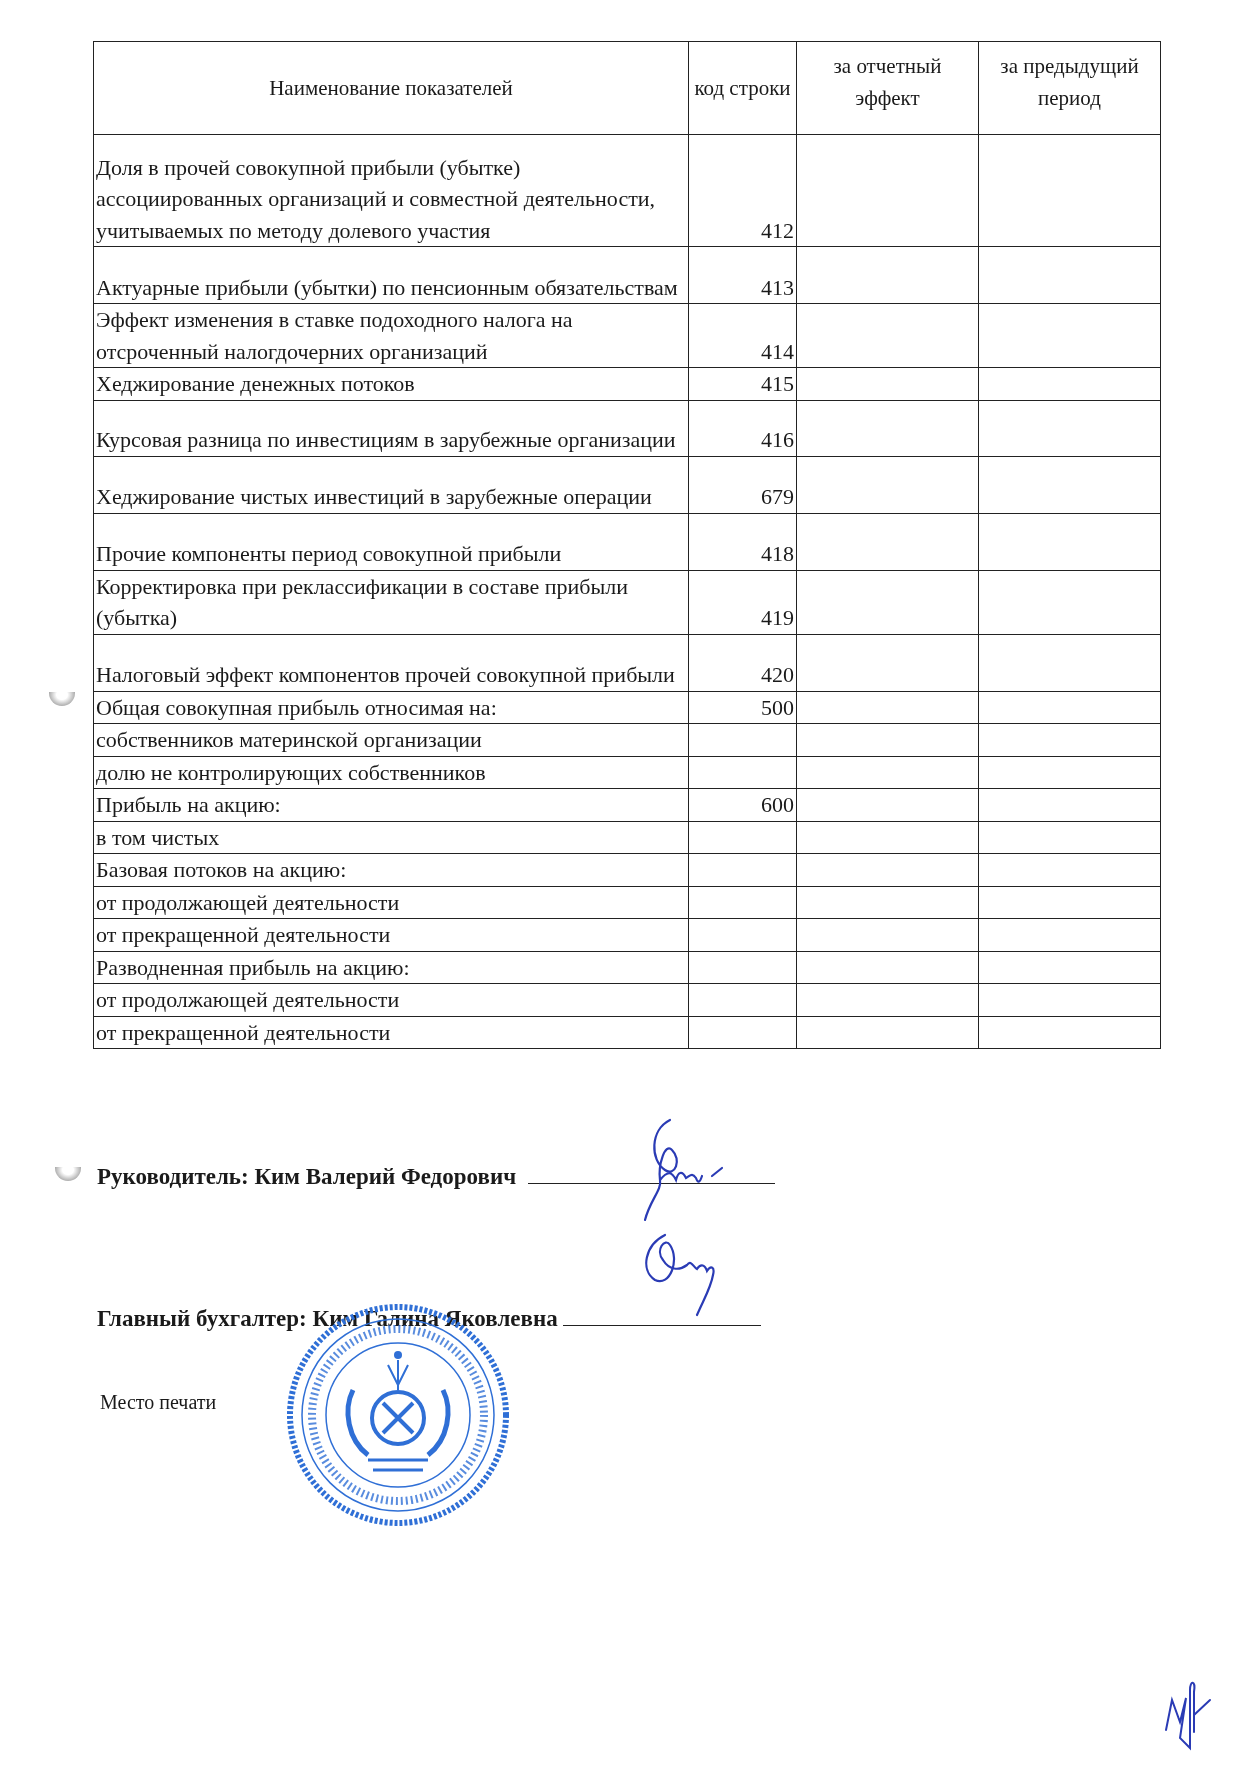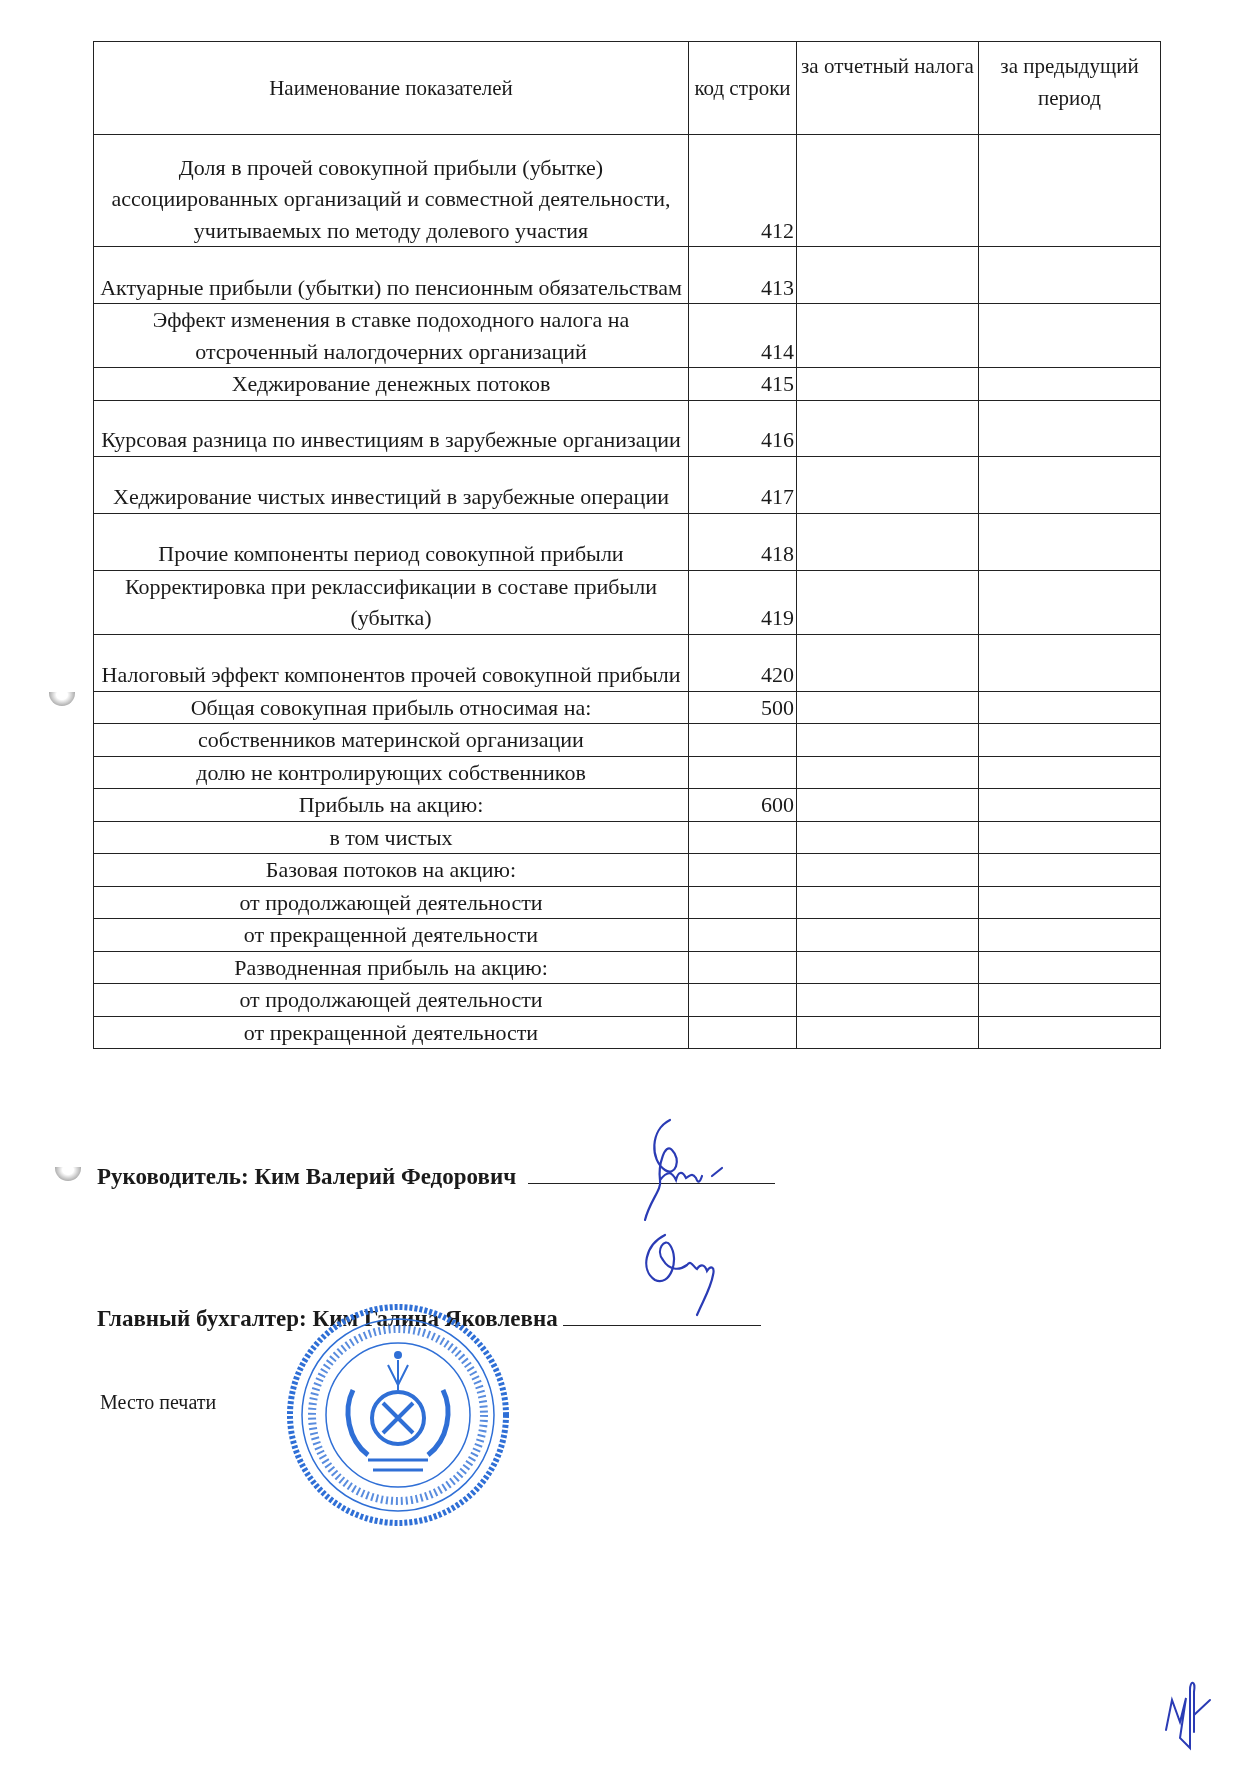--- a/index.html
+++ b/index.html
@@ -4,21 +4,21 @@
 <style>
   html, body { margin: 0; padding: 0; background: #ffffff; }
   body { width: 1241px; height: 1775px; position: relative; overflow: hidden;
          font-family: "Liberation Serif", "DejaVu Serif", serif; color: #1a1a1a; }
   .page { position: absolute; left: 0; top: 0; width: 1241px; height: 1775px; background: #fff; }
   table.report { position: absolute; left: 93px; top: 41px; width: 1067px;
                  border-collapse: collapse; table-layout: fixed; font-size: 22px; line-height: 31.5px; }
   table.report td, table.report th { border: 1.5px solid #222; padding: 0 2px; vertical-align: bottom; }
   table.report th { font-weight: normal; vertical-align: middle; text-align: center; font-size: 21px; line-height: 32px; }
   col.c-name { width: 595px; } col.c-code { width: 108px; } col.c-cur { width: 182px; } col.c-prev { width: 182px; }
-  td.name { text-align: center; padding-left: 3px; }
+  td.name { text-align: left; padding-left: 3px; }
   td.code { text-align: right; padding-right: 3px; margin-top: 16px; }
   td.mid { vertical-align: middle; }
   .sig-line { position: absolute; font-weight: bold; font-size: 23px; }
   .underline { display: inline-block; border-bottom: 1.5px solid #222; height: 20px; vertical-align: baseline; }
   .hole { position: absolute; width: 26px; height: 14px; border-radius: 0 0 14px 14px;
           background: radial-gradient(ellipse at 50% 20%, #ffffff 30%, #9a9a9a 80%, #444 100%); }
   .stamp-label { position: absolute; left: 100px; top: 1391px; font-size: 20px; }
   svg { position: absolute; overflow: visible; }
 </style>
 </head>
@@ -30,21 +30,21 @@
     <colgroup>
         <col class="c-name">
         <col class="c-code">
         <col class="c-cur">
         <col class="c-prev">
       </colgroup>
     <thead>
       <tr style="height:93px">
         <th>Наименование показателей</th>
         <th><span>код строки</span></th>
-        <th style="vertical-align:top;padding-top:8px"><span>за отчетный налога</span></th>
+        <th style="vertical-align:top;padding-top:8px"><span>за отчетный эффект</span></th>
         <th style="vertical-align:top;padding-top:8px"><span>за предыдущий период</span></th>
       </tr>
     </thead>
     <tbody id="rows">
         <tr style="height: 112px;">
           <td class="name">Доля в прочей совокупной прибыли (убытке) ассоциированных организаций и совместной деятельности, учитываемых по методу долевого участия</td>
           <td class="code">412</td>
           <td></td>
           <td></td>
         </tr>
@@ -67,21 +67,21 @@
           <td></td>
         </tr>
         <tr style="height: 56px;">
           <td class="name">Курсовая разница по инвестициям в зарубежные организации</td>
           <td class="code">416</td>
           <td></td>
           <td></td>
         </tr>
         <tr style="height: 57px;">
           <td class="name">Хеджирование чистых инвестиций в зарубежные операции</td>
-          <td class="code">417</td>
+          <td class="code">679</td>
           <td></td>
           <td></td>
         </tr>
         <tr style="height: 57px;">
           <td class="name mid">Прочие компоненты период совокупной прибыли</td>
           <td class="code">418</td>
           <td></td>
           <td></td>
         </tr>
         <tr style="height: 56px;">

